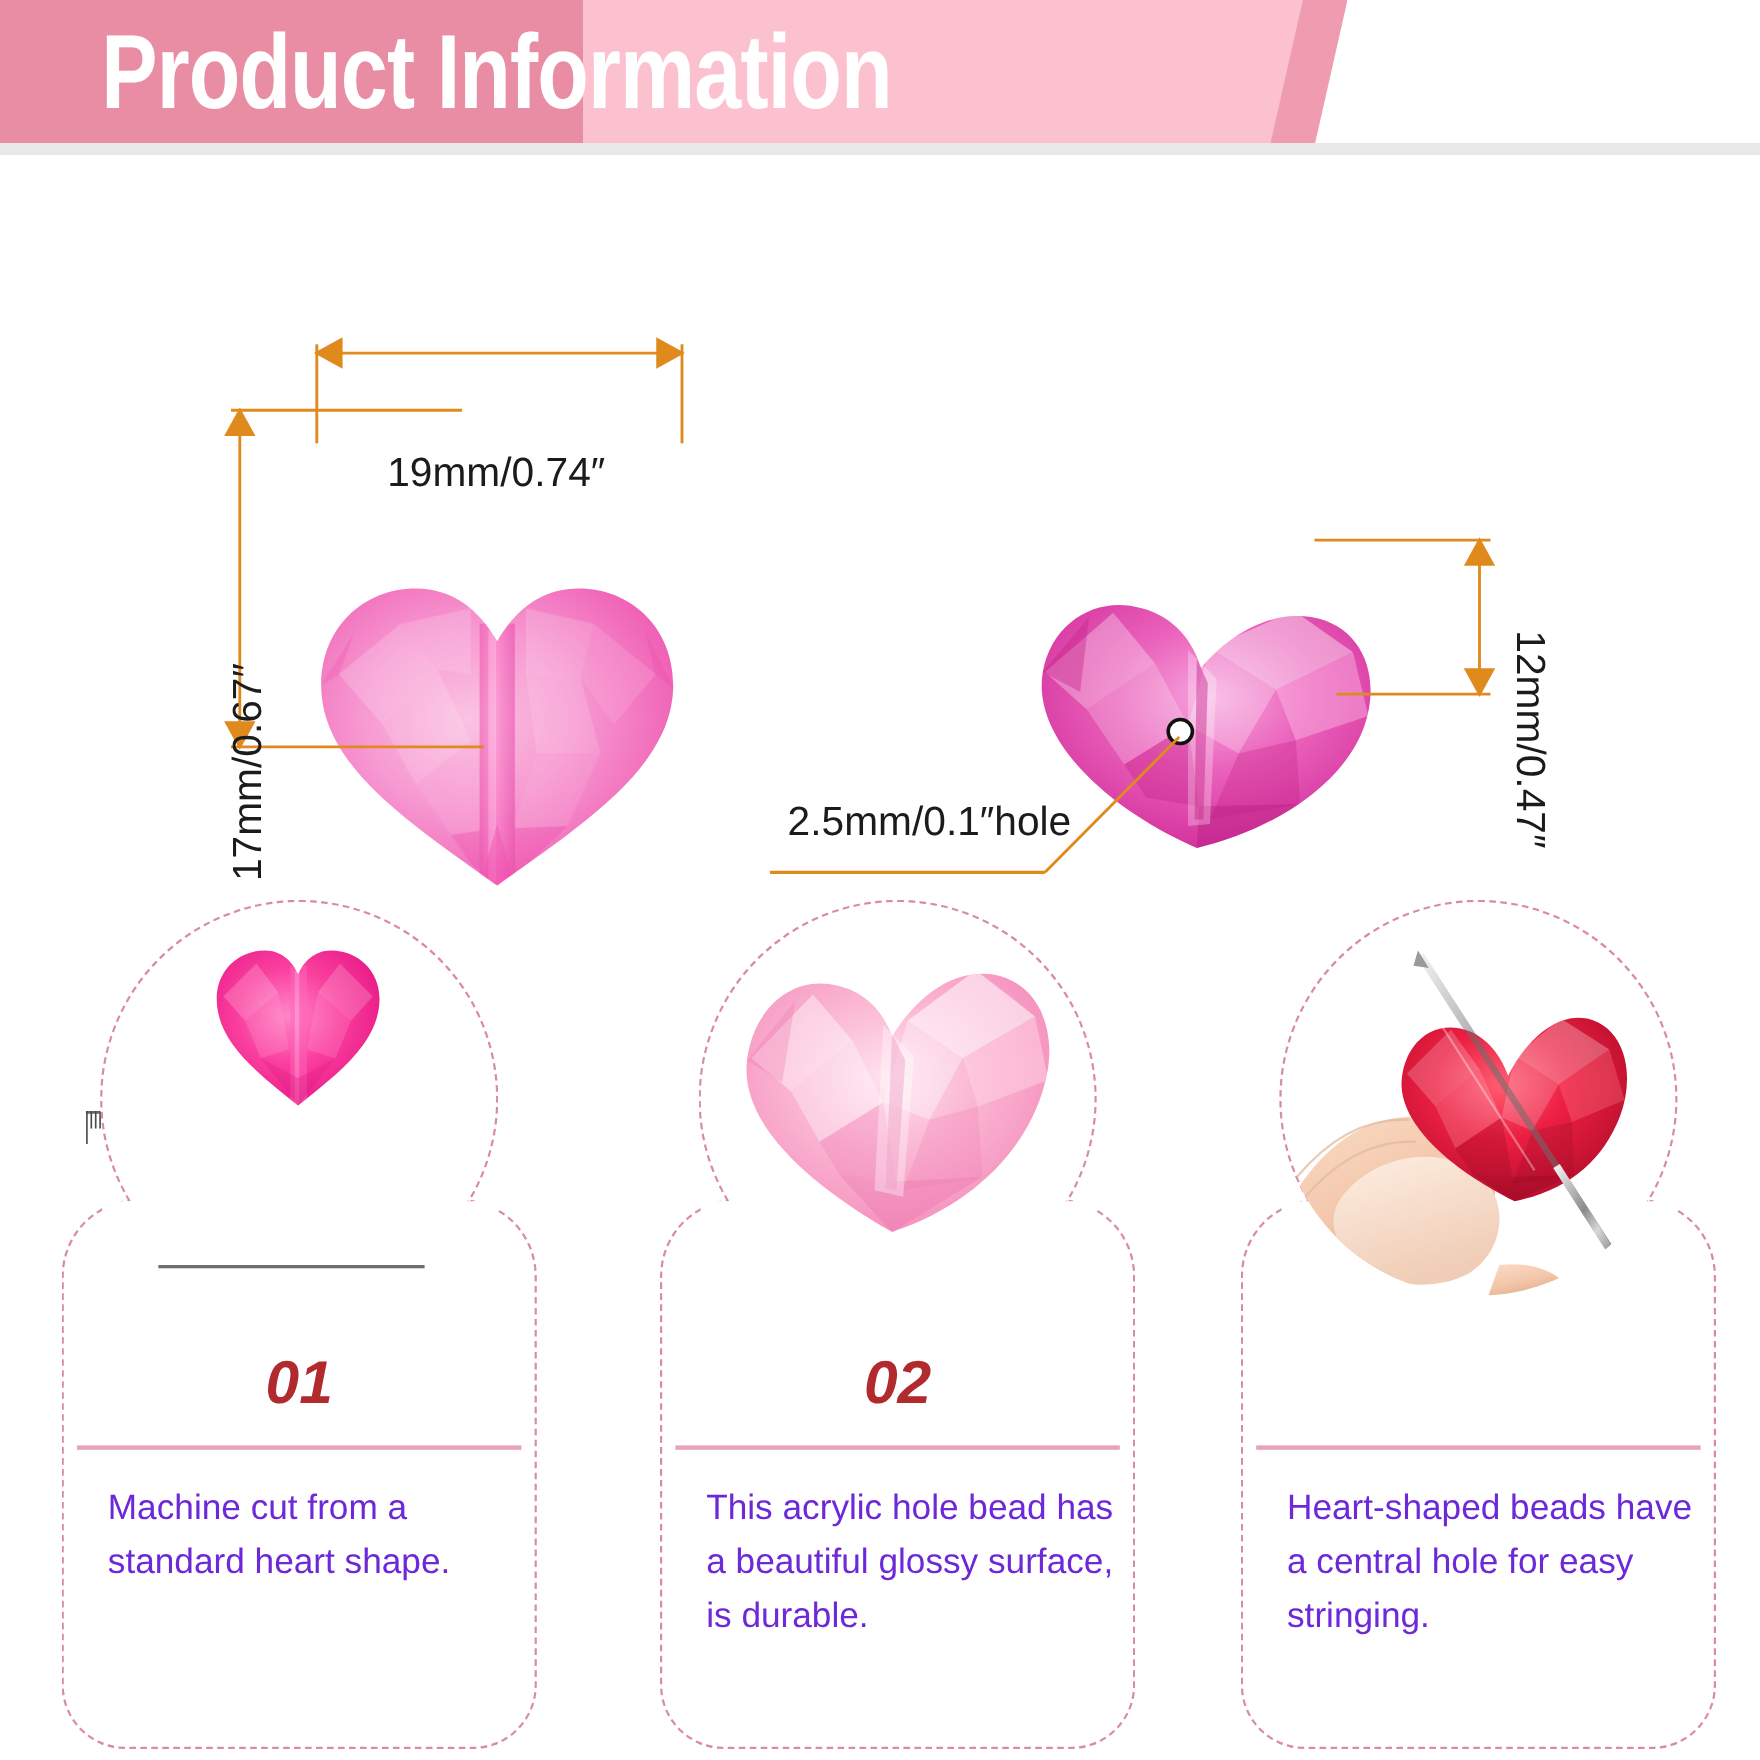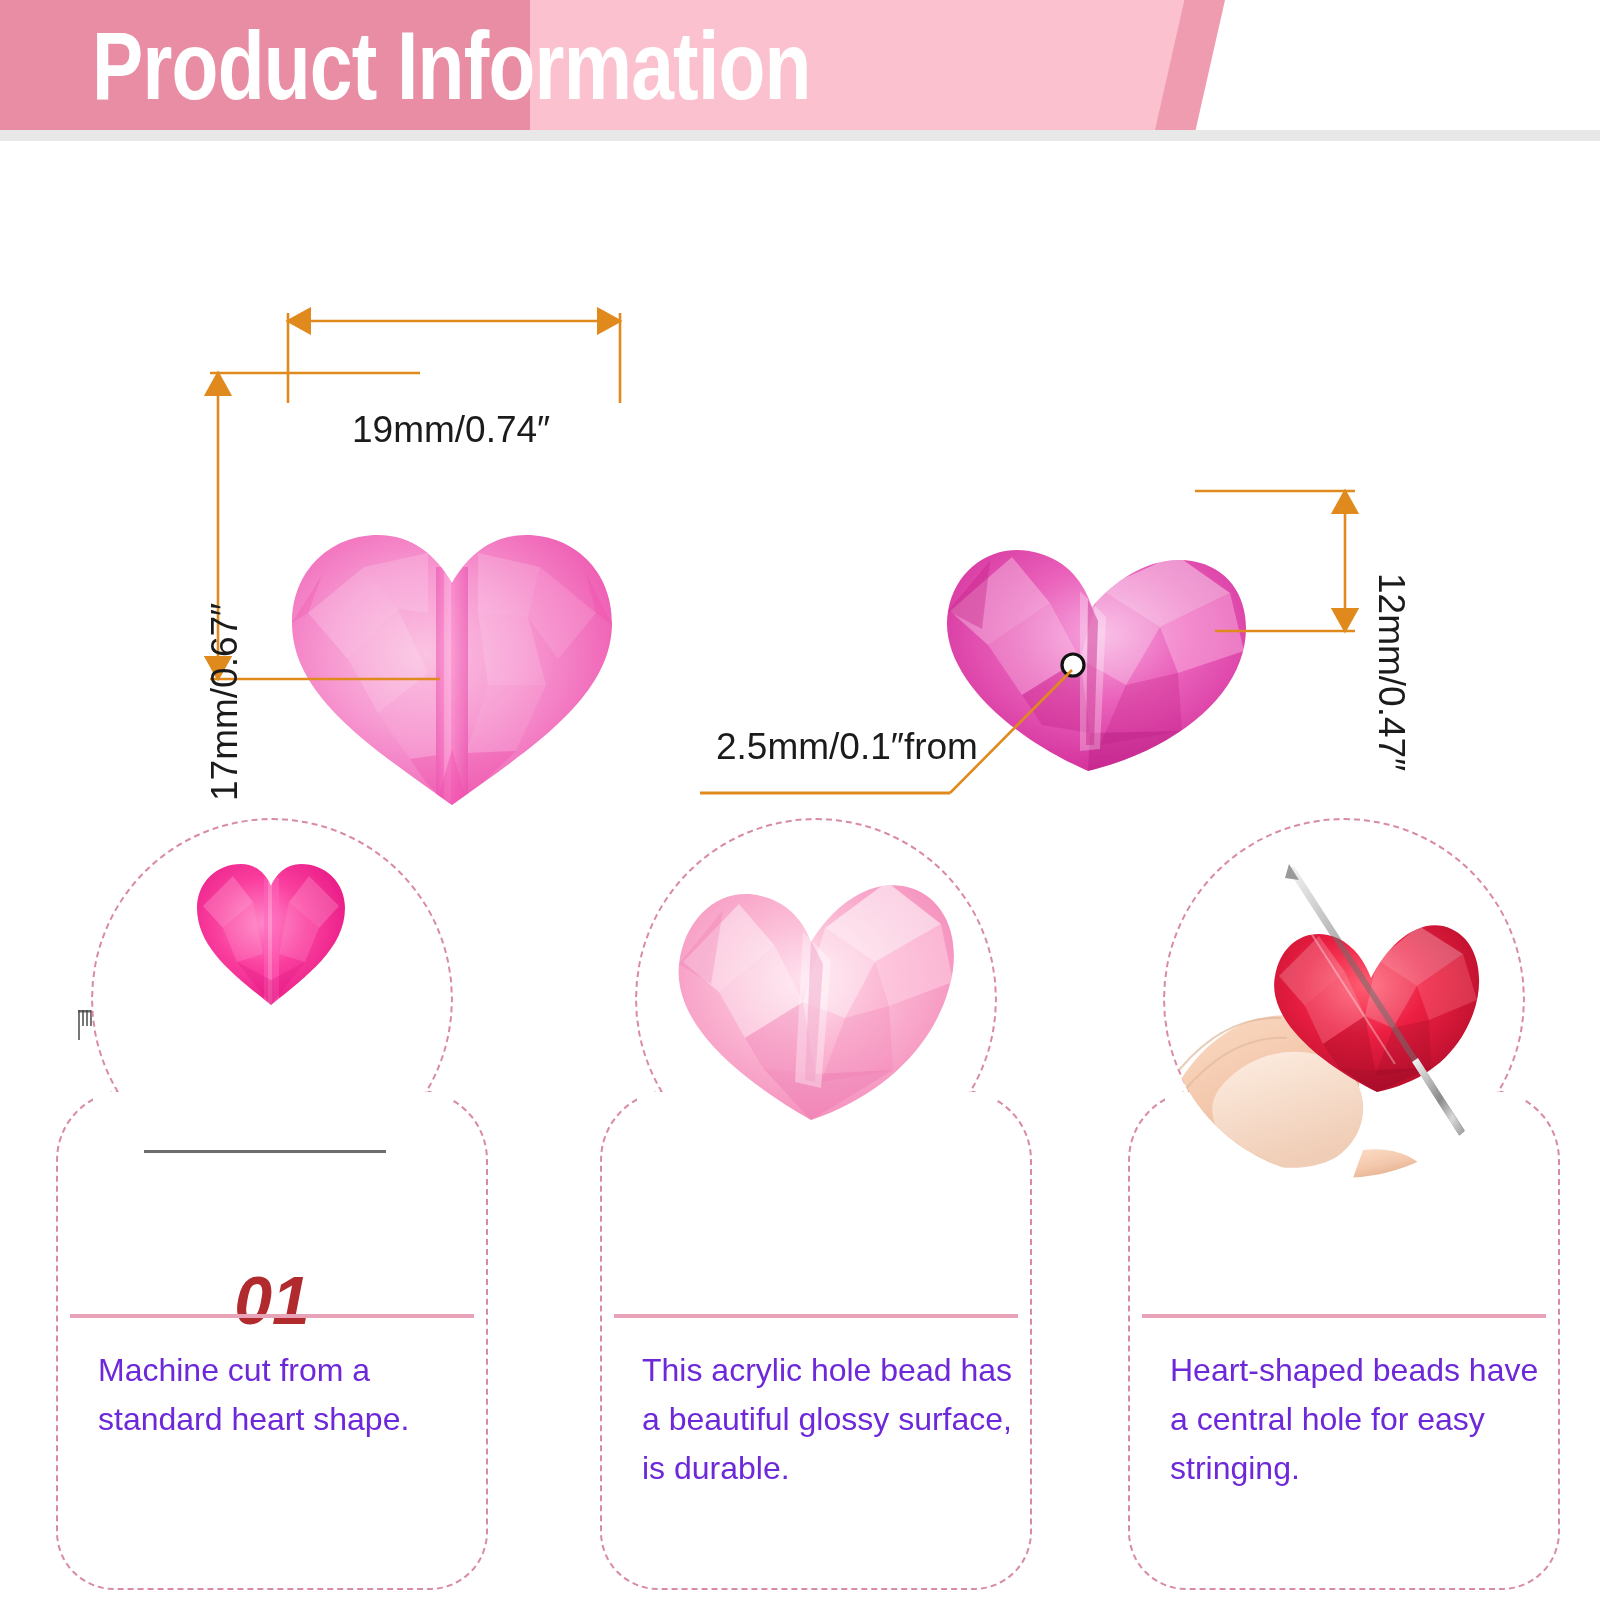--- a/index.html
+++ b/index.html
@@ -110,26 +110,25 @@
     z-index:2;
   }
   .card-art{
     position:absolute;left:35px;top:2px;width:360px;height:358px;
     z-index:3;overflow:hidden;border-radius:50%;
   }
 
   .card-num{
     position:absolute;left:0;top:398px;width:432px;
     text-align:center;
-    font-size:68px;line-height:80px;
+    font-size:55px;line-height:80px;
     font-style:italic;font-weight:bold;
     color:#b02a2e;
     z-index:4;
     font-family:"Liberation Sans", sans-serif;
-    margin-top:44px;
   }
   .card-rule{
     position:absolute;left:14px;top:496px;width:404px;height:4px;
     background:#e8a3b8;z-index:4;
   }
   .card-text{
     position:absolute;left:42px;top:528px;width:376px;
     font-size:32px;line-height:49px;
     color:#6d28d9;
     z-index:4;
@@ -270,21 +269,21 @@
   <div class="dim-label lbl-width">19mm/0.74″</div>
 
   <div class="lbl-height-wrap">
     <div class="dim-label lbl-height">17mm/0.67″</div>
   </div>
 
   <div class="lbl-depth-wrap">
     <div class="dim-label lbl-depth">12mm/0.47″</div>
   </div>
 
-  <div class="dim-label lbl-hole">2.5mm/0.1″from</div>
+  <div class="dim-label lbl-hole">2.5mm/0.1″hole</div>
 </div>
 
 <div class="cards">
 
   <div class="card card1">
     <div class="card-body"></div>
     <div class="card-circle"></div>
     <div class="card-notch"></div>
 
     <div class="card-art">
@@ -448,20 +447,21 @@
           <polygon points="210,198 254,186 258,250 186,262" fill="#ef7cb2" opacity="0.26"></polygon>
           <polygon points="128,248 180,254 258,250 176,300" fill="#e96ba8" opacity="0.3"></polygon>
           <polygon points="44,144 88,90 76,164" fill="#ef7cb2" opacity="0.32"></polygon>
 
           <path d="M168 112 L 196 140 L 186 268 L 160 262 Z" fill="#ffffff" opacity="0.35"></path>
           <path d="M176 120 L 188 144 L 180 262 L 170 260 Z" fill="#f09ec6" opacity="0.45"></path>
         </g>
       </svg>
     </div>
 
+    <div class="card-num">02</div>
     <div class="card-rule"></div>
     <div class="card-text">This acrylic hole bead has a beautiful glossy surface, is durable.</div>
   </div>
 
   <div class="card card3">
     <div class="card-body"></div>
     <div class="card-circle"></div>
     <div class="card-notch"></div>
 
     <div class="card-art">

